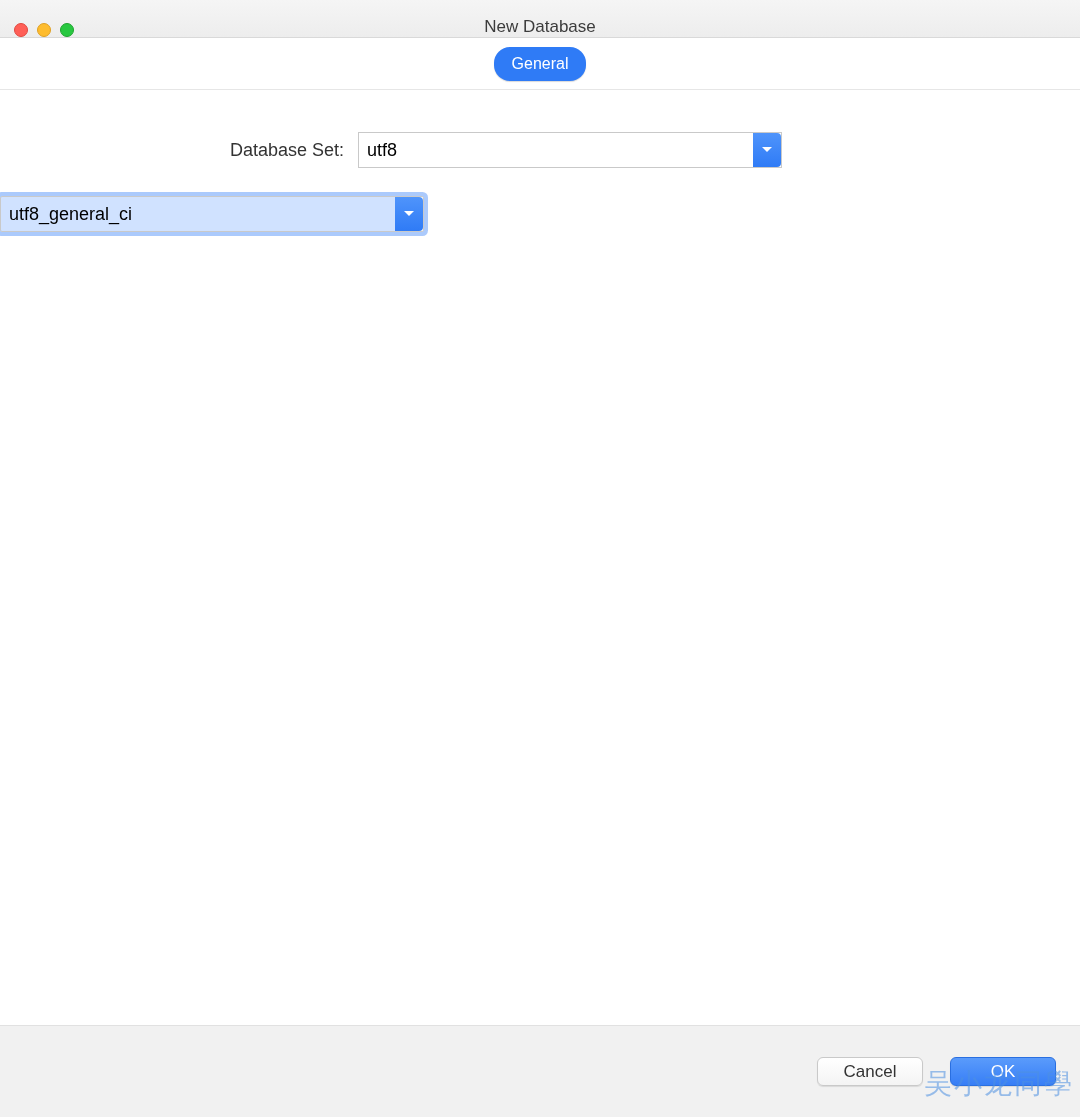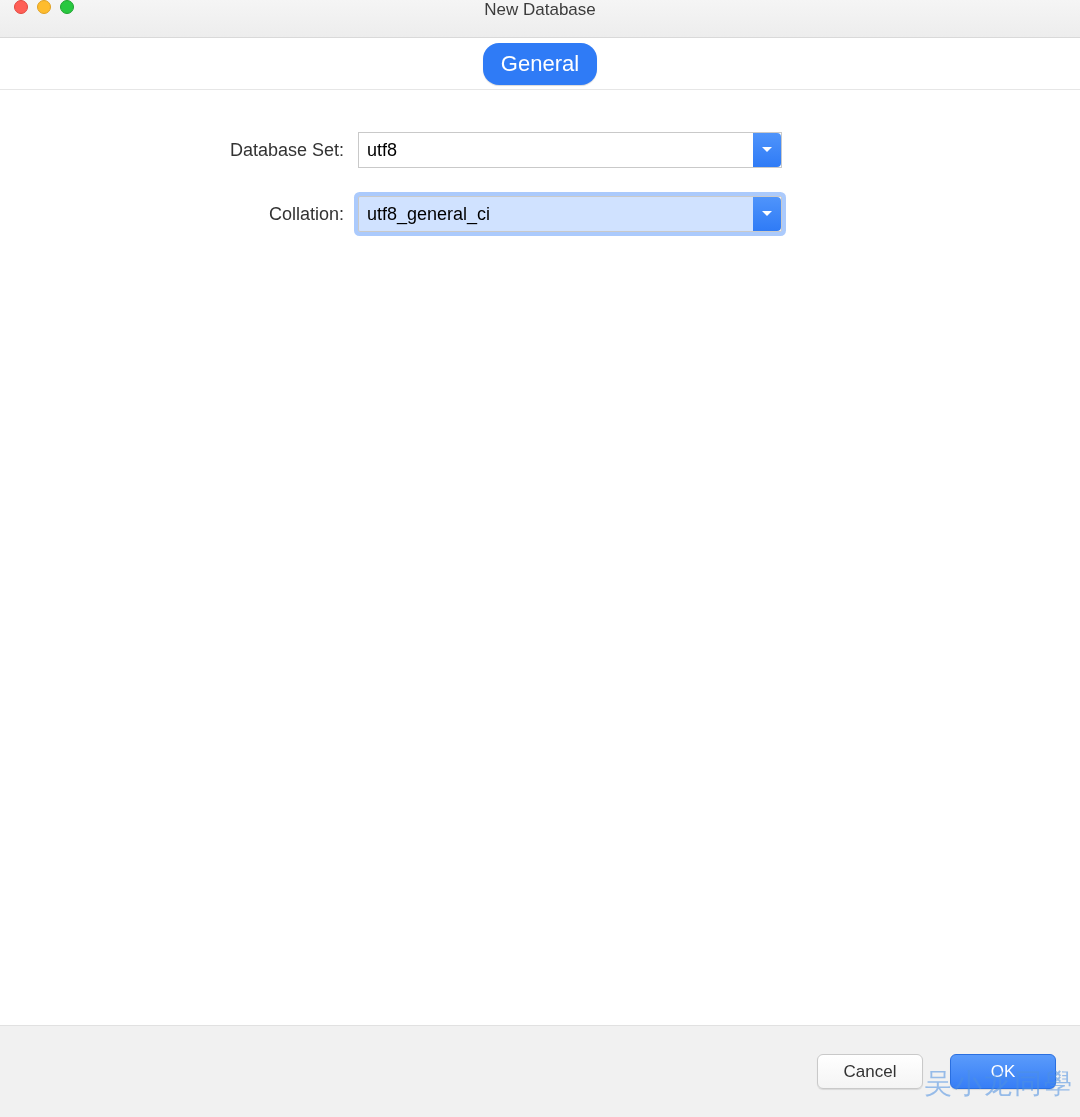--- a/index.html
+++ b/index.html
@@ -3,21 +3,21 @@
 <meta charset="utf-8">
 <style>
   * { box-sizing: border-box; margin: 0; padding: 0; }
   html, body { width: 1080px; height: 1117px; font-family: -apple-system, "Helvetica Neue", Arial, sans-serif; background: #fff; overflow: hidden; }
 
   .titlebar {
     height: 38px;
     background: linear-gradient(#f5f5f5, #ededed);
     border-bottom: 1px solid #d9d9d9;
     display: flex;
-    align-items: flex-start;
+    align-items: flex-end;
     position: relative;
   }
   .traffic-lights {
     display: flex;
     gap: 9px;
     margin-left: 14px;
   }
   .traffic-light {
     width: 14px; height: 14px; border-radius: 50%;
   }
@@ -37,21 +37,21 @@
     height: 52px;
     display: flex;
     justify-content: center;
     align-items: center;
     border-bottom: 1px solid #e6e6e6;
     background: #fff;
   }
   .tab-btn {
     background: #2f7bf6;
     color: #fff;
-    font-size: 22px;
+    font-size: 16px;
     padding: 8px 18px;
     border-radius: 16px;
     border: none;
     box-shadow: 0 1px 1px rgba(0,0,0,0.15);
   }
 
   .form-area {
     padding-top: 42px;
   }
   .form-row {
@@ -125,21 +125,21 @@
     background: #f1f1f1;
     border-top: 1px solid #e1e1e1;
     display: flex;
     align-items: center;
     justify-content: flex-end;
     padding-right: 24px;
     gap: 18px;
   }
   .btn {
     min-width: 106px;
-    height: 35px;
+    height: 29px;
     font-size: 17px;
     border-radius: 6px;
     border: 1px solid #c9c9c9;
     background: linear-gradient(#ffffff, #f4f4f4);
     color: #333;
     box-shadow: 0 1px 1px rgba(0,0,0,0.1);
   }
   .btn-primary {
     background: linear-gradient(#5a9bfb, #377ef6);
     border: 1px solid #2a6fe0;
@@ -187,21 +187,20 @@
         <div class="combo-arrow">
           <svg viewBox="0 0 12 8">
               <path d="M1 1 L6 6 L11 1 Z"></path>
             </svg>
         </div>
       </div>
     </div>
   </div>
 
   <div class="form-row">
-    <div class="form-label">Collation:</div>
     <div class="form-control-wrap">
       <div class="combo focus-ring">
         <input class="combo-input highlight-text" type="text" value="utf8_general_ci" style="">
         <div class="combo-arrow">
           <svg viewBox="0 0 12 8">
               <path d="M1 1 L6 6 L11 1 Z"></path>
             </svg>
         </div>
       </div>
     </div>

